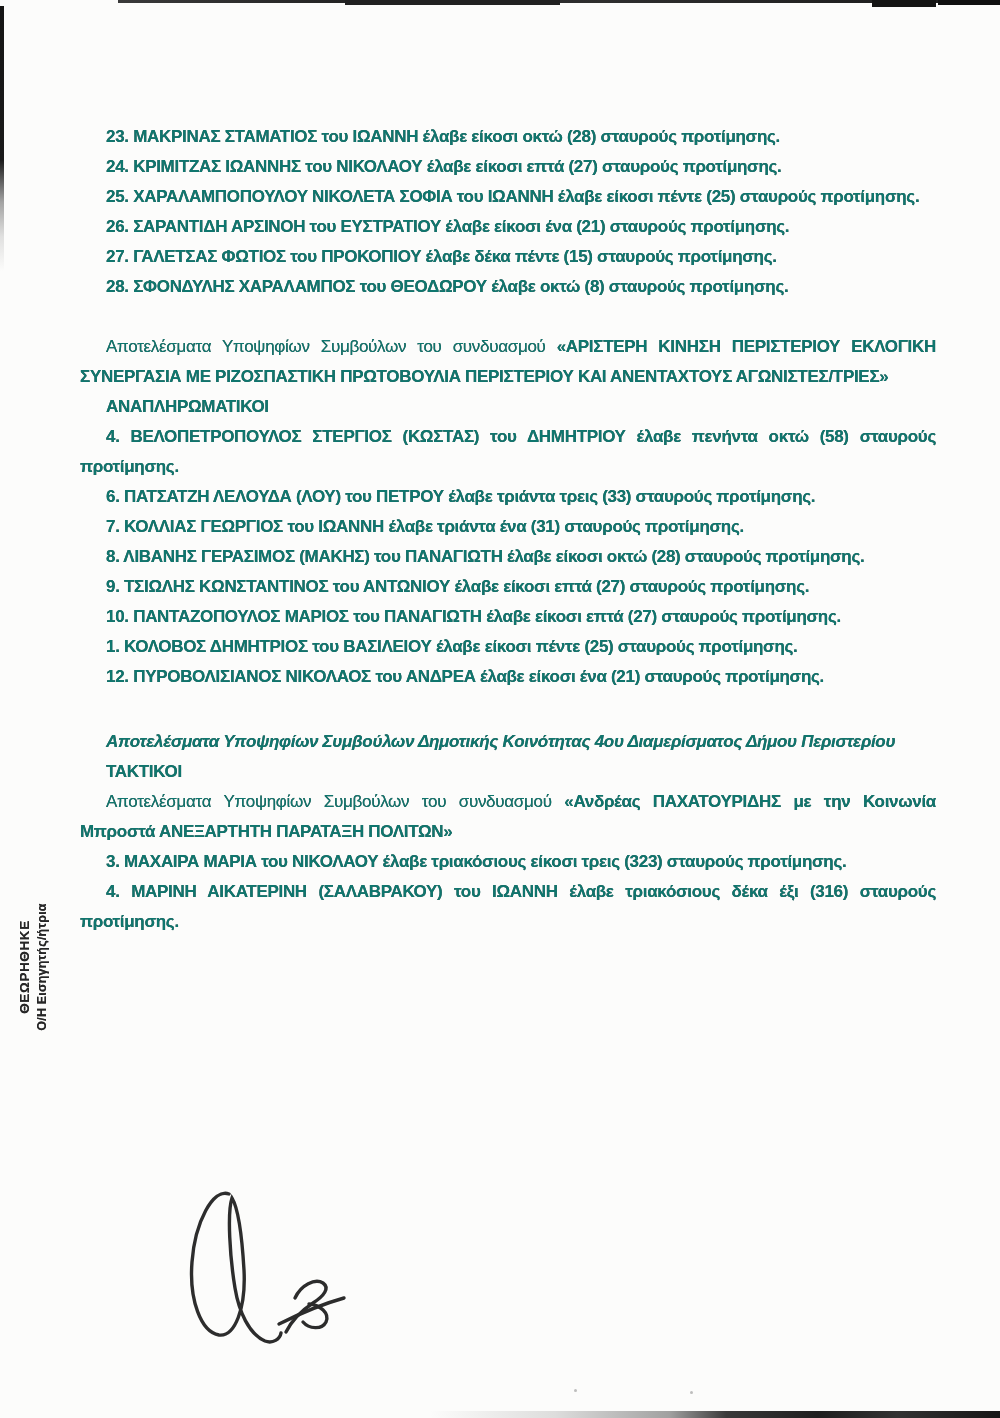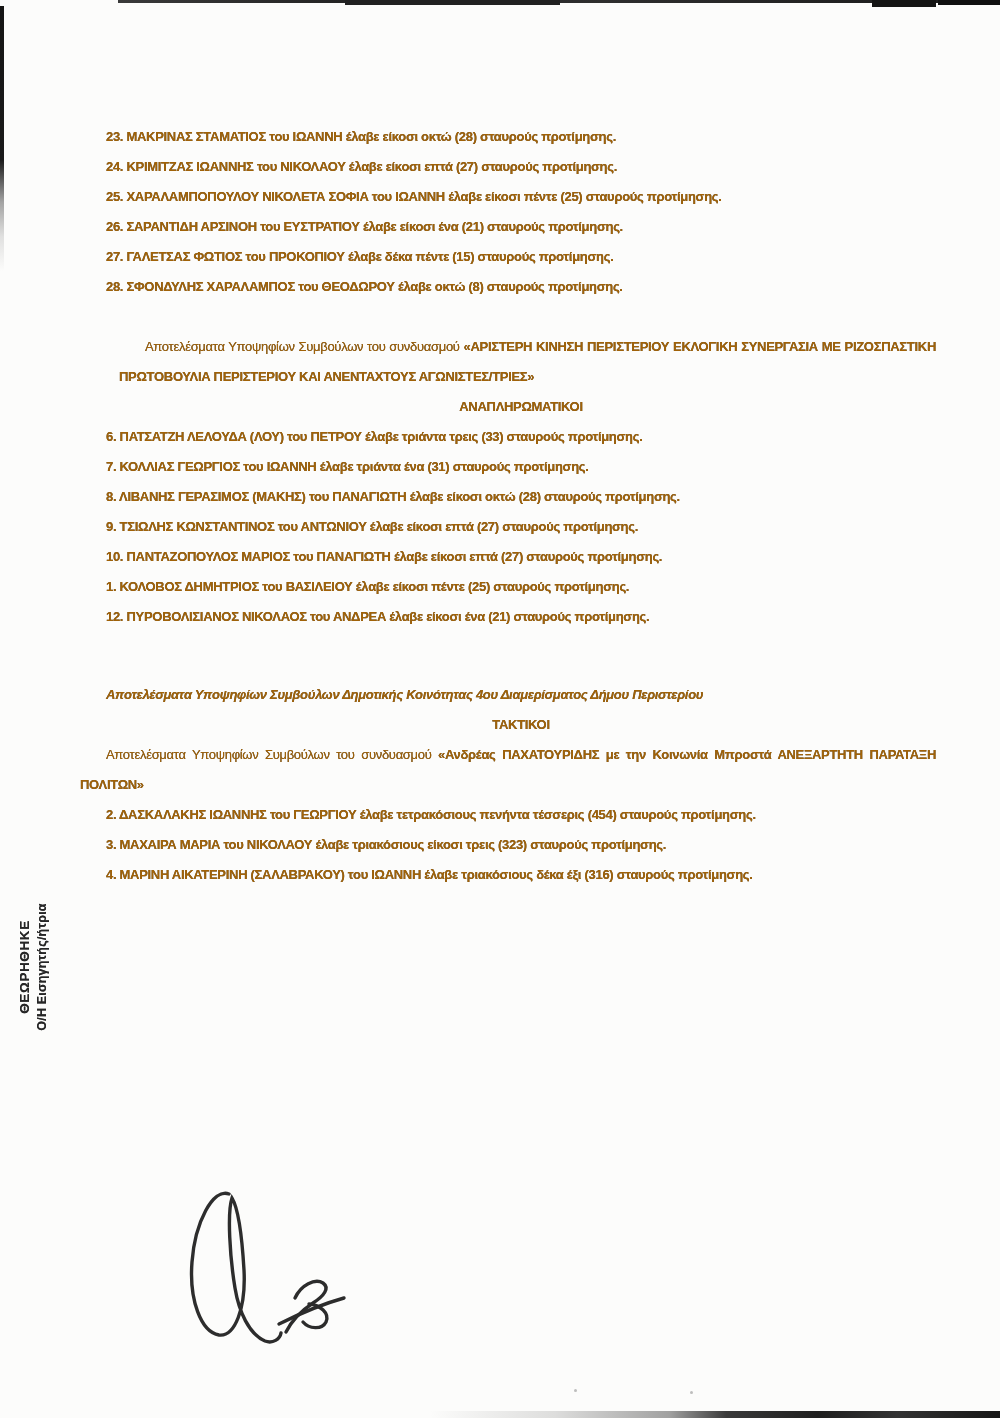--- a/index.html
+++ b/index.html
@@ -27,29 +27,29 @@
     position:absolute;left:-39px;top:947px;width:150px;height:40px;
     transform:rotate(-90deg);
     text-align:center;color:#262626;line-height:1.35;
     text-shadow:0 0 .5px rgba(30,30,30,.8);
   }
   .stamp .l1{font-size:13.5px;font-weight:700;letter-spacing:.6px;}
   .stamp .l2{font-size:12.5px;font-weight:700;letter-spacing:.2px;}
   
   .doc-body{
     position:absolute;left:80px;top:122px;width:856px;
-    font-size:13px;line-height:30px;color:#a16207;
+    font-size:17px;line-height:30px;color:#0f766e;
     letter-spacing:-.3px;
     text-shadow:0 0 .6px rgba(25,25,25,.75);
   }
   .blk{margin:0;text-align:justify;text-indent:26px;}
-  .blk.gap{margin-top:30px;margin-left:39px;}
-  .blk.gap-lg{margin-top:48px;}
+  .blk.gap{margin-top:30px;}
+  .blk.gap-lg{margin-top:35px;}
   .item{font-weight:700;}
-  .heading{font-weight:700;text-align:center;}
+  .heading{font-weight:700;text-align:left;}
   .paragraph{font-weight:400;}
   .paragraph .b{font-weight:700;}
   .paragraph-italic{font-style:italic;font-weight:700;}
   .signature{position:absolute;left:183px;top:1186px;}
 </style>
 </head>
 <body>
 
 <div class="page">
 
@@ -69,31 +69,31 @@
 
   <div class="doc-body">
       <p class="blk item">23. ΜΑΚΡΙΝΑΣ ΣΤΑΜΑΤΙΟΣ του ΙΩΑΝΝΗ έλαβε είκοσι οκτώ (28) σταυρούς προτίμησης.</p>
       <p class="blk item">24. ΚΡΙΜΙΤΖΑΣ ΙΩΑΝΝΗΣ του ΝΙΚΟΛΑΟΥ έλαβε είκοσι επτά (27) σταυρούς προτίμησης.</p>
       <p class="blk item">25. ΧΑΡΑΛΑΜΠΟΠΟΥΛΟΥ ΝΙΚΟΛΕΤΑ ΣΟΦΙΑ του ΙΩΑΝΝΗ έλαβε είκοσι πέντε (25) σταυρούς προτίμησης.</p>
       <p class="blk item">26. ΣΑΡΑΝΤΙΔΗ ΑΡΣΙΝΟΗ του ΕΥΣΤΡΑΤΙΟΥ έλαβε είκοσι ένα (21) σταυρούς προτίμησης.</p>
       <p class="blk item">27. ΓΑΛΕΤΣΑΣ ΦΩΤΙΟΣ του ΠΡΟΚΟΠΙΟΥ έλαβε δέκα πέντε (15) σταυρούς προτίμησης.</p>
       <p class="blk item">28. ΣΦΟΝΔΥΛΗΣ ΧΑΡΑΛΑΜΠΟΣ του ΘΕΟΔΩΡΟΥ έλαβε οκτώ (8) σταυρούς προτίμησης.</p>
       <p class="blk paragraph gap"><span>Αποτελέσματα Υποψηφίων Συμβούλων του συνδυασμού </span><span class="b">«ΑΡΙΣΤΕΡΗ ΚΙΝΗΣΗ ΠΕΡΙΣΤΕΡΙΟΥ ΕΚΛΟΓΙΚΗ ΣΥΝΕΡΓΑΣΙΑ ΜΕ ΡΙΖΟΣΠΑΣΤΙΚΗ ΠΡΩΤΟΒΟΥΛΙΑ ΠΕΡΙΣΤΕΡΙΟΥ ΚΑΙ ΑΝΕΝΤΑΧΤΟΥΣ ΑΓΩΝΙΣΤΕΣ/ΤΡΙΕΣ»</span></p>
       <p class="blk heading">ΑΝΑΠΛΗΡΩΜΑΤΙΚΟΙ</p>
+      <p class="blk item">4. ΒΕΛΟΠΕΤΡΟΠΟΥΛΟΣ ΣΤΕΡΓΙΟΣ (ΚΩΣΤΑΣ) του ΔΗΜΗΤΡΙΟΥ έλαβε πενήντα οκτώ (58) σταυρούς προτίμησης.</p>
       <p class="blk item">6. ΠΑΤΣΑΤΖΗ ΛΕΛΟΥΔΑ (ΛΟΥ) του ΠΕΤΡΟΥ έλαβε τριάντα τρεις (33) σταυρούς προτίμησης.</p>
       <p class="blk item">7. ΚΟΛΛΙΑΣ ΓΕΩΡΓΙΟΣ του ΙΩΑΝΝΗ έλαβε τριάντα ένα (31) σταυρούς προτίμησης.</p>
       <p class="blk item">8. ΛΙΒΑΝΗΣ ΓΕΡΑΣΙΜΟΣ (ΜΑΚΗΣ) του ΠΑΝΑΓΙΩΤΗ έλαβε είκοσι οκτώ (28) σταυρούς προτίμησης.</p>
       <p class="blk item">9. ΤΣΙΩΛΗΣ ΚΩΝΣΤΑΝΤΙΝΟΣ του ΑΝΤΩΝΙΟΥ έλαβε είκοσι επτά (27) σταυρούς προτίμησης.</p>
       <p class="blk item">10. ΠΑΝΤΑΖΟΠΟΥΛΟΣ ΜΑΡΙΟΣ του ΠΑΝΑΓΙΩΤΗ έλαβε είκοσι επτά (27) σταυρούς προτίμησης.</p>
       <p class="blk item">1. ΚΟΛΟΒΟΣ ΔΗΜΗΤΡΙΟΣ του ΒΑΣΙΛΕΙΟΥ έλαβε είκοσι πέντε (25) σταυρούς προτίμησης.</p>
       <p class="blk item">12. ΠΥΡΟΒΟΛΙΣΙΑΝΟΣ ΝΙΚΟΛΑΟΣ του ΑΝΔΡΕΑ έλαβε είκοσι ένα (21) σταυρούς προτίμησης.</p>
       <p class="blk paragraph-italic gap-lg">Αποτελέσματα Υποψηφίων Συμβούλων Δημοτικής Κοινότητας 4ου Διαμερίσματος Δήμου Περιστερίου</p>
       <p class="blk heading">ΤΑΚΤΙΚΟΙ</p>
       <p class="blk paragraph"><span>Αποτελέσματα Υποψηφίων Συμβούλων του συνδυασμού </span><span class="b">«Ανδρέας ΠΑΧΑΤΟΥΡΙΔΗΣ με την Κοινωνία Μπροστά ΑΝΕΞΑΡΤΗΤΗ ΠΑΡΑΤΑΞΗ ΠΟΛΙΤΩΝ»</span></p>
-      <p class="blk item">2. ΔΑΣΚΑΛΑΚΗΣ ΙΩΑΝΝΗΣ του ΓΕΩΡΓΙΟΥ έλαβε τετρακόσιους πενήντα τέσσερις (454) σταυρούς προτίμησης.</p>
       <p class="blk item">3. ΜΑΧΑΙΡΑ ΜΑΡΙΑ του ΝΙΚΟΛΑΟΥ έλαβε τριακόσιους είκοσι τρεις (323) σταυρούς προτίμησης.</p>
       <p class="blk item">4. ΜΑΡΙΝΗ ΑΙΚΑΤΕΡΙΝΗ (ΣΑΛΑΒΡΑΚΟΥ) του ΙΩΑΝΝΗ έλαβε τριακόσιους δέκα έξι (316) σταυρούς προτίμησης.</p>
     </div>
 
   <svg class="signature" width="175" height="165" viewBox="0 0 175 165">
     <g fill="none" stroke="#1b1b1b" stroke-width="3.4" stroke-linecap="round" opacity="0.92">
       <path d="M46,8 C30,2 12,36 9,76 C6,114 18,146 36,149 C52,151 63,122 61,84 C59,50 55,22 49,12 C44,27 47,72 52,102 C56,126 66,148 82,155 C90,158 97,153 98,147"></path>
       <path d="M112,112 C118,99 132,92 140,97 C147,102 141,110 130,117 C118,125 108,136 103,146"></path>
       <path d="M96,138 C116,128 143,117 161,112"></path>
       <path d="M126,118 C137,119 147,127 143,136 C139,144 126,143 120,136"></path>

